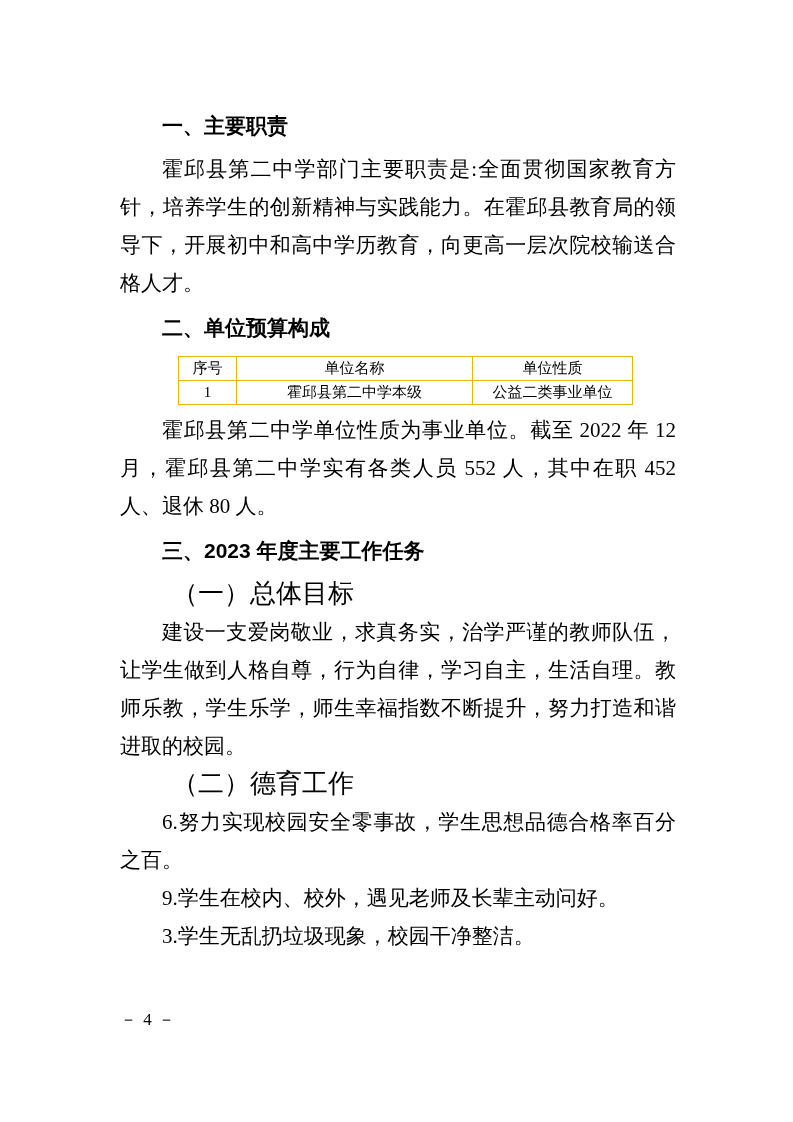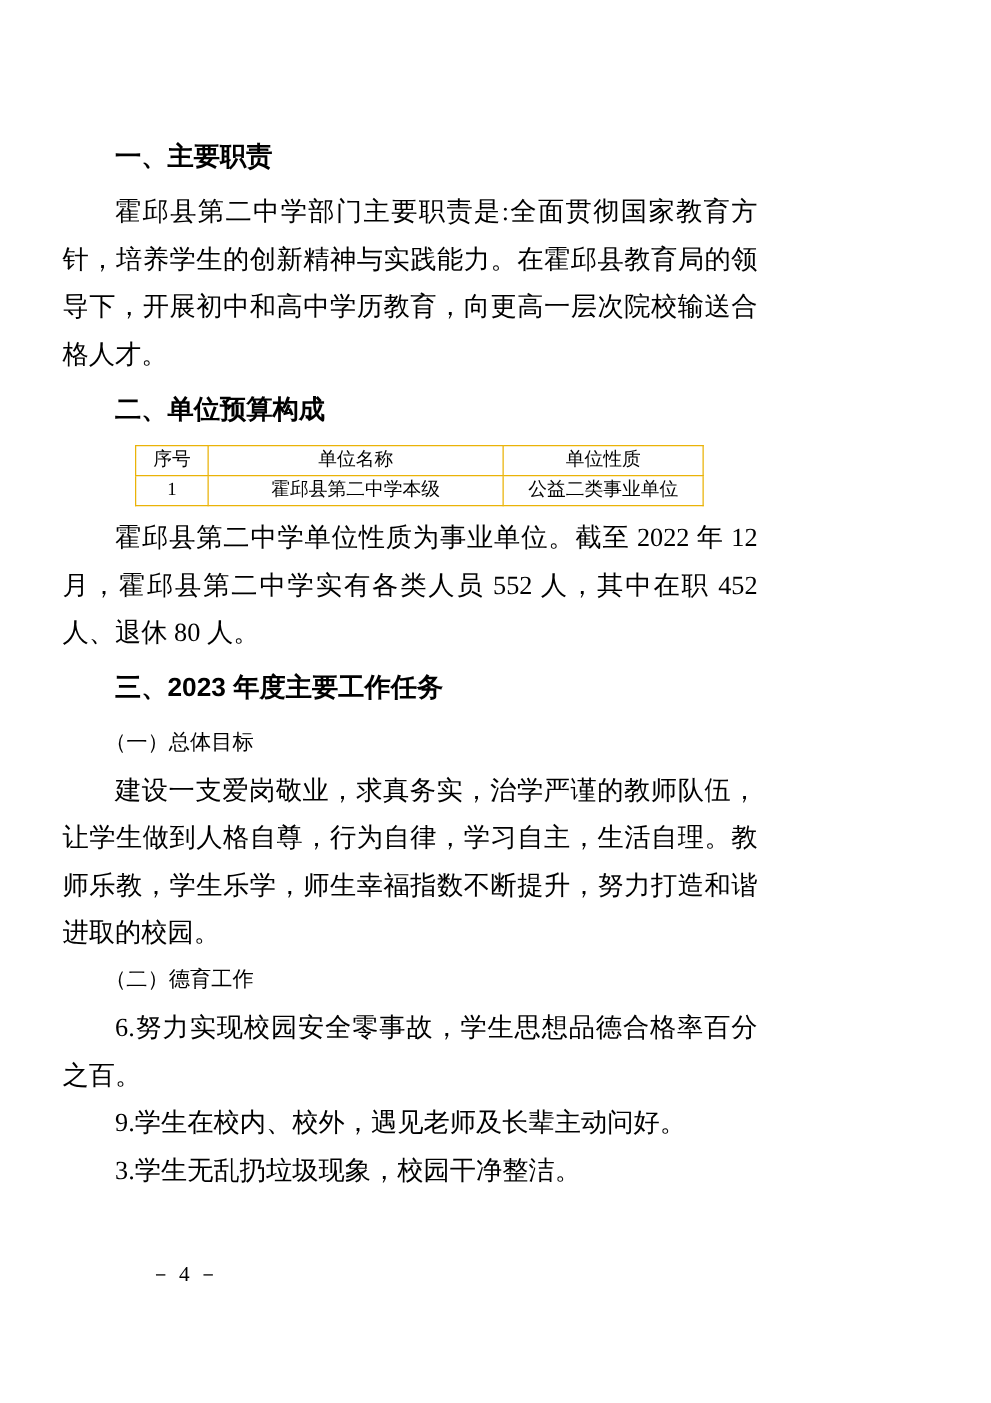--- a/index.html
+++ b/index.html
@@ -9,41 +9,41 @@
       height: 1122px;
       background: #ffffff;
       font-family: "Liberation Serif", "DejaVu Serif", serif;
       color: #000000;
     }
     .page {
       position: relative;
       width: 793px;
       height: 1122px;
       background: #ffffff;
-      padding: 100px 117px 0 50px;
+      padding: 100px 117px 0 120px;
       overflow: hidden;
     }
     .content { width: 556px; }
     .heading {
       font-family: "Liberation Sans", "DejaVu Sans", sans-serif;
       font-weight: bold;
       font-size: 21px;
       line-height: 40px;
       text-indent: 2em;
       margin: 6px 0 4px 0;
     }
     .para {
       font-size: 21px;
       line-height: 38px;
       text-indent: 2em;
       text-align: justify;
       margin: 0;
     }
     .sub {
-      font-size: 17px;
+      font-size: 26px;
       line-height: 38px;
       text-indent: 2em;
       margin: 0;
     }
     .budget-table {
       border-collapse: collapse;
       margin: 8px 0 6px 58px;
       font-size: 15px;
       table-layout: fixed;
     }

